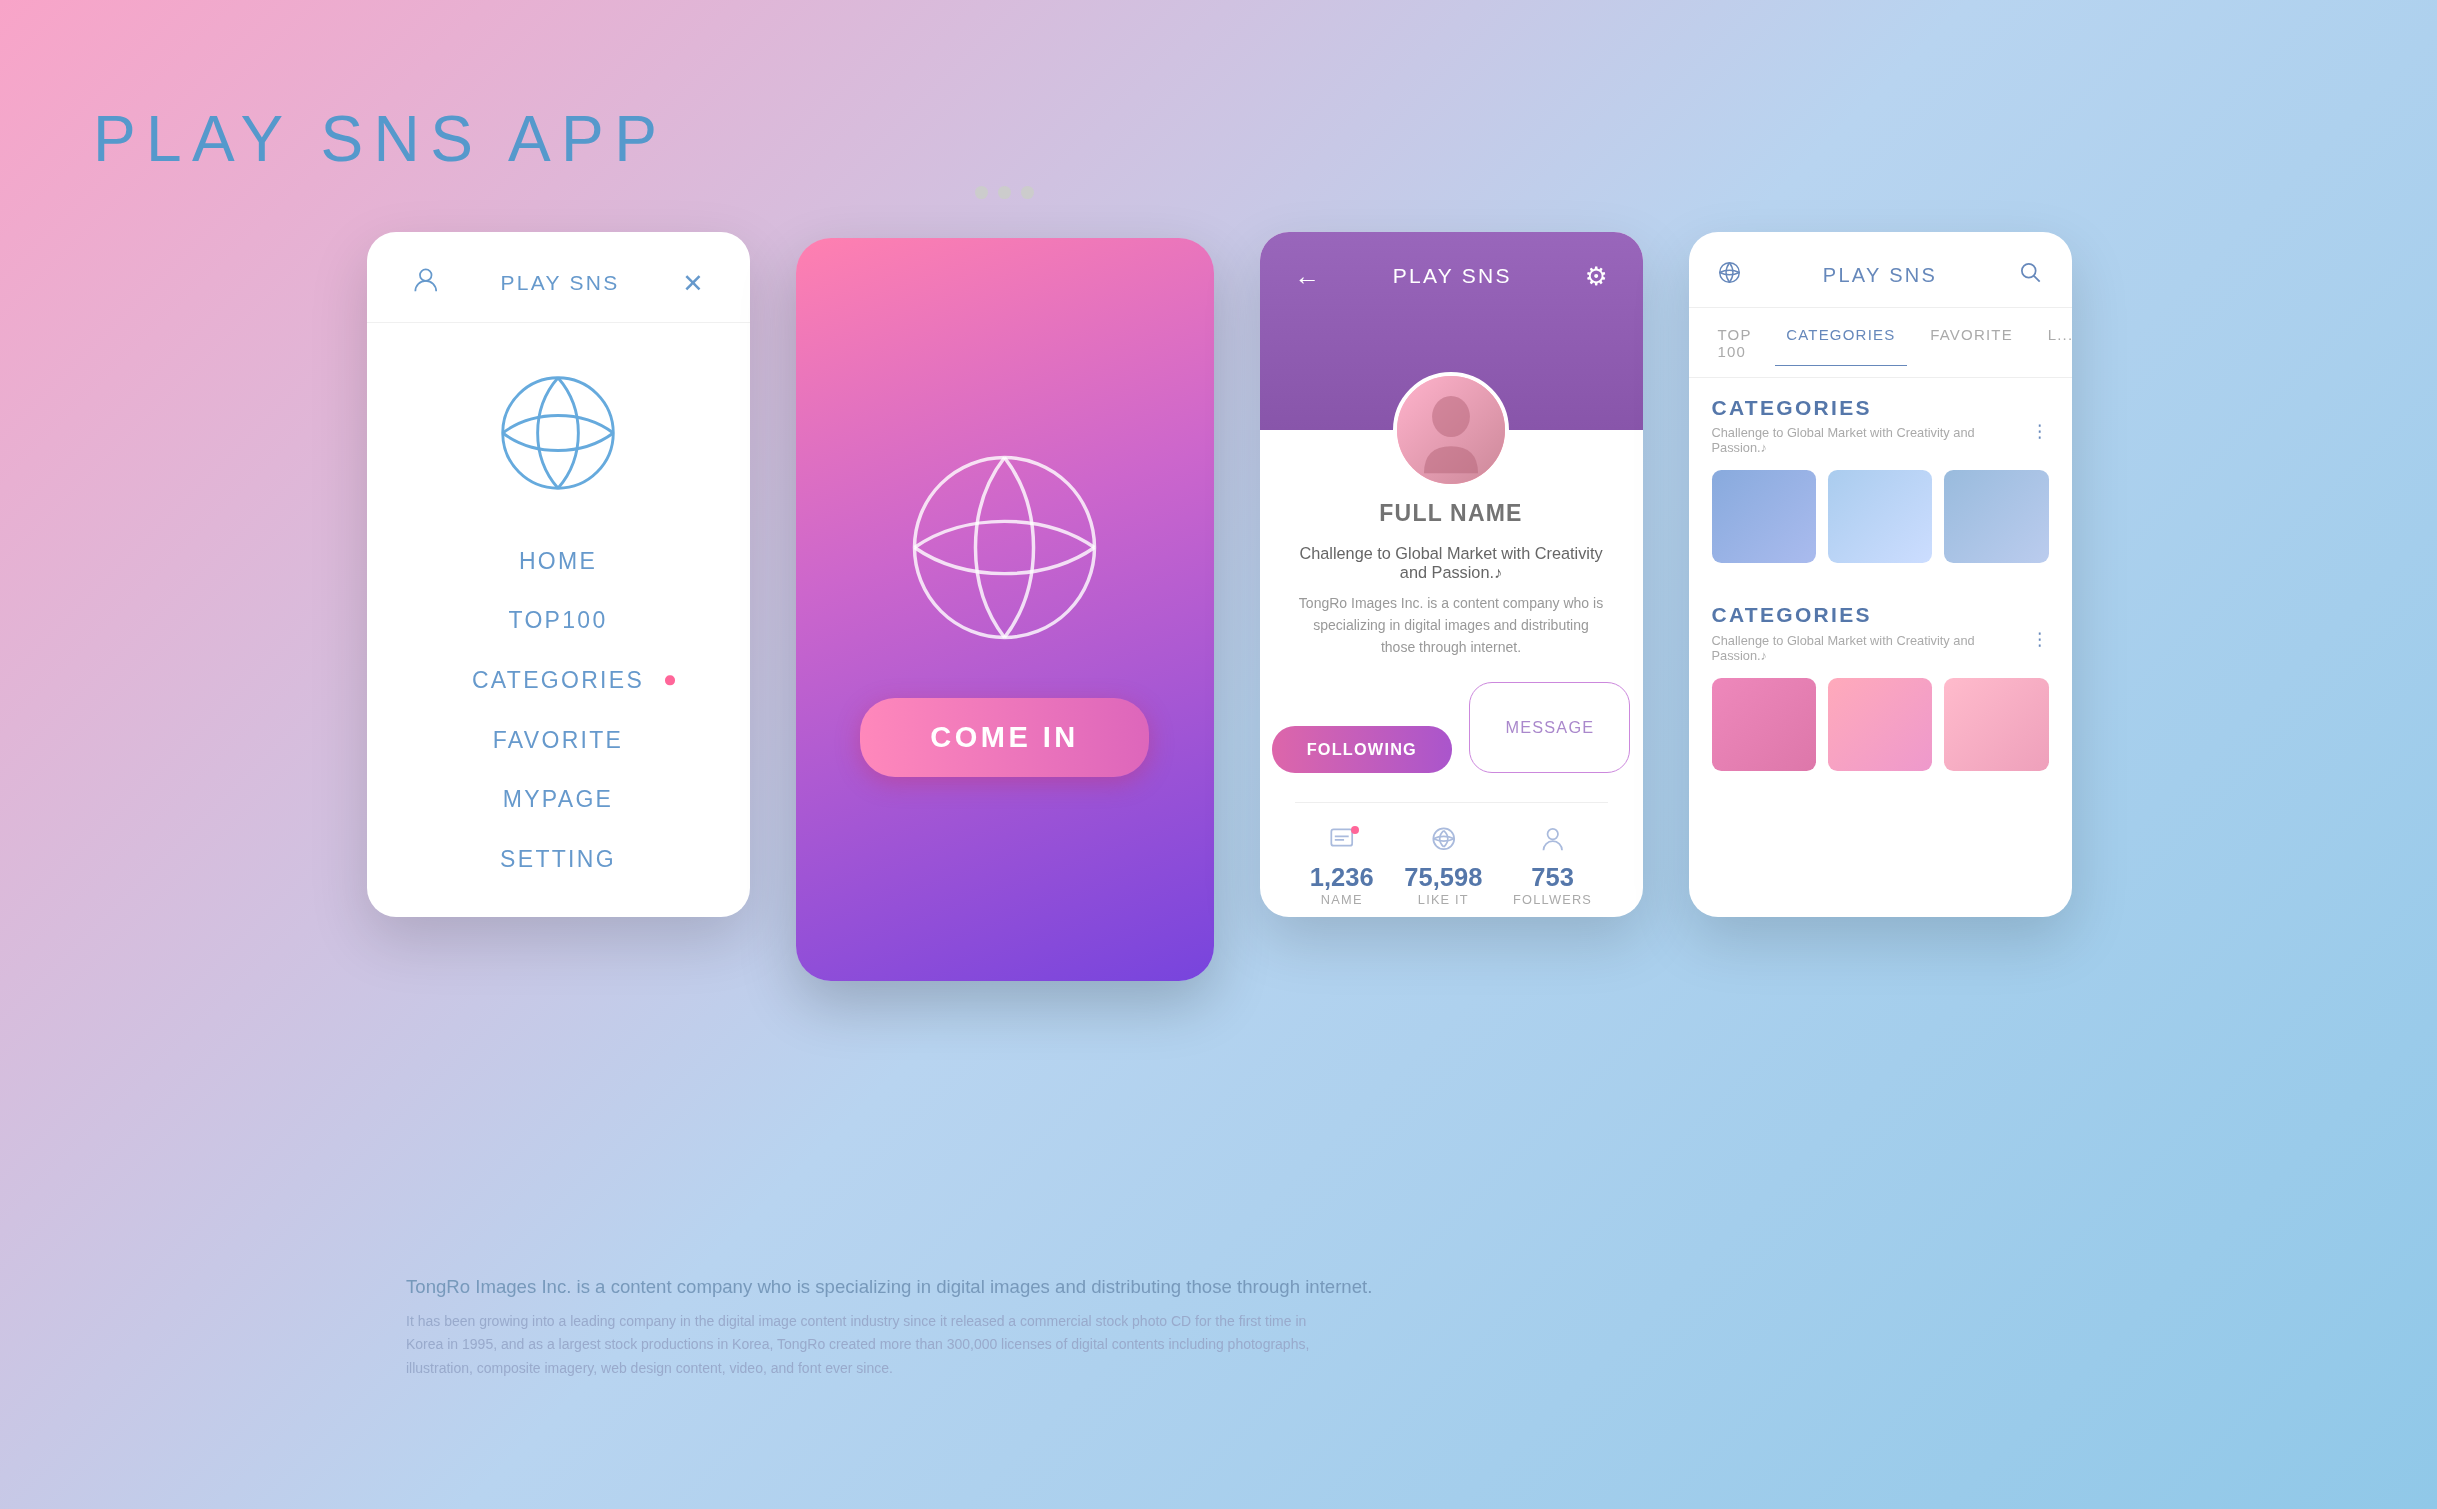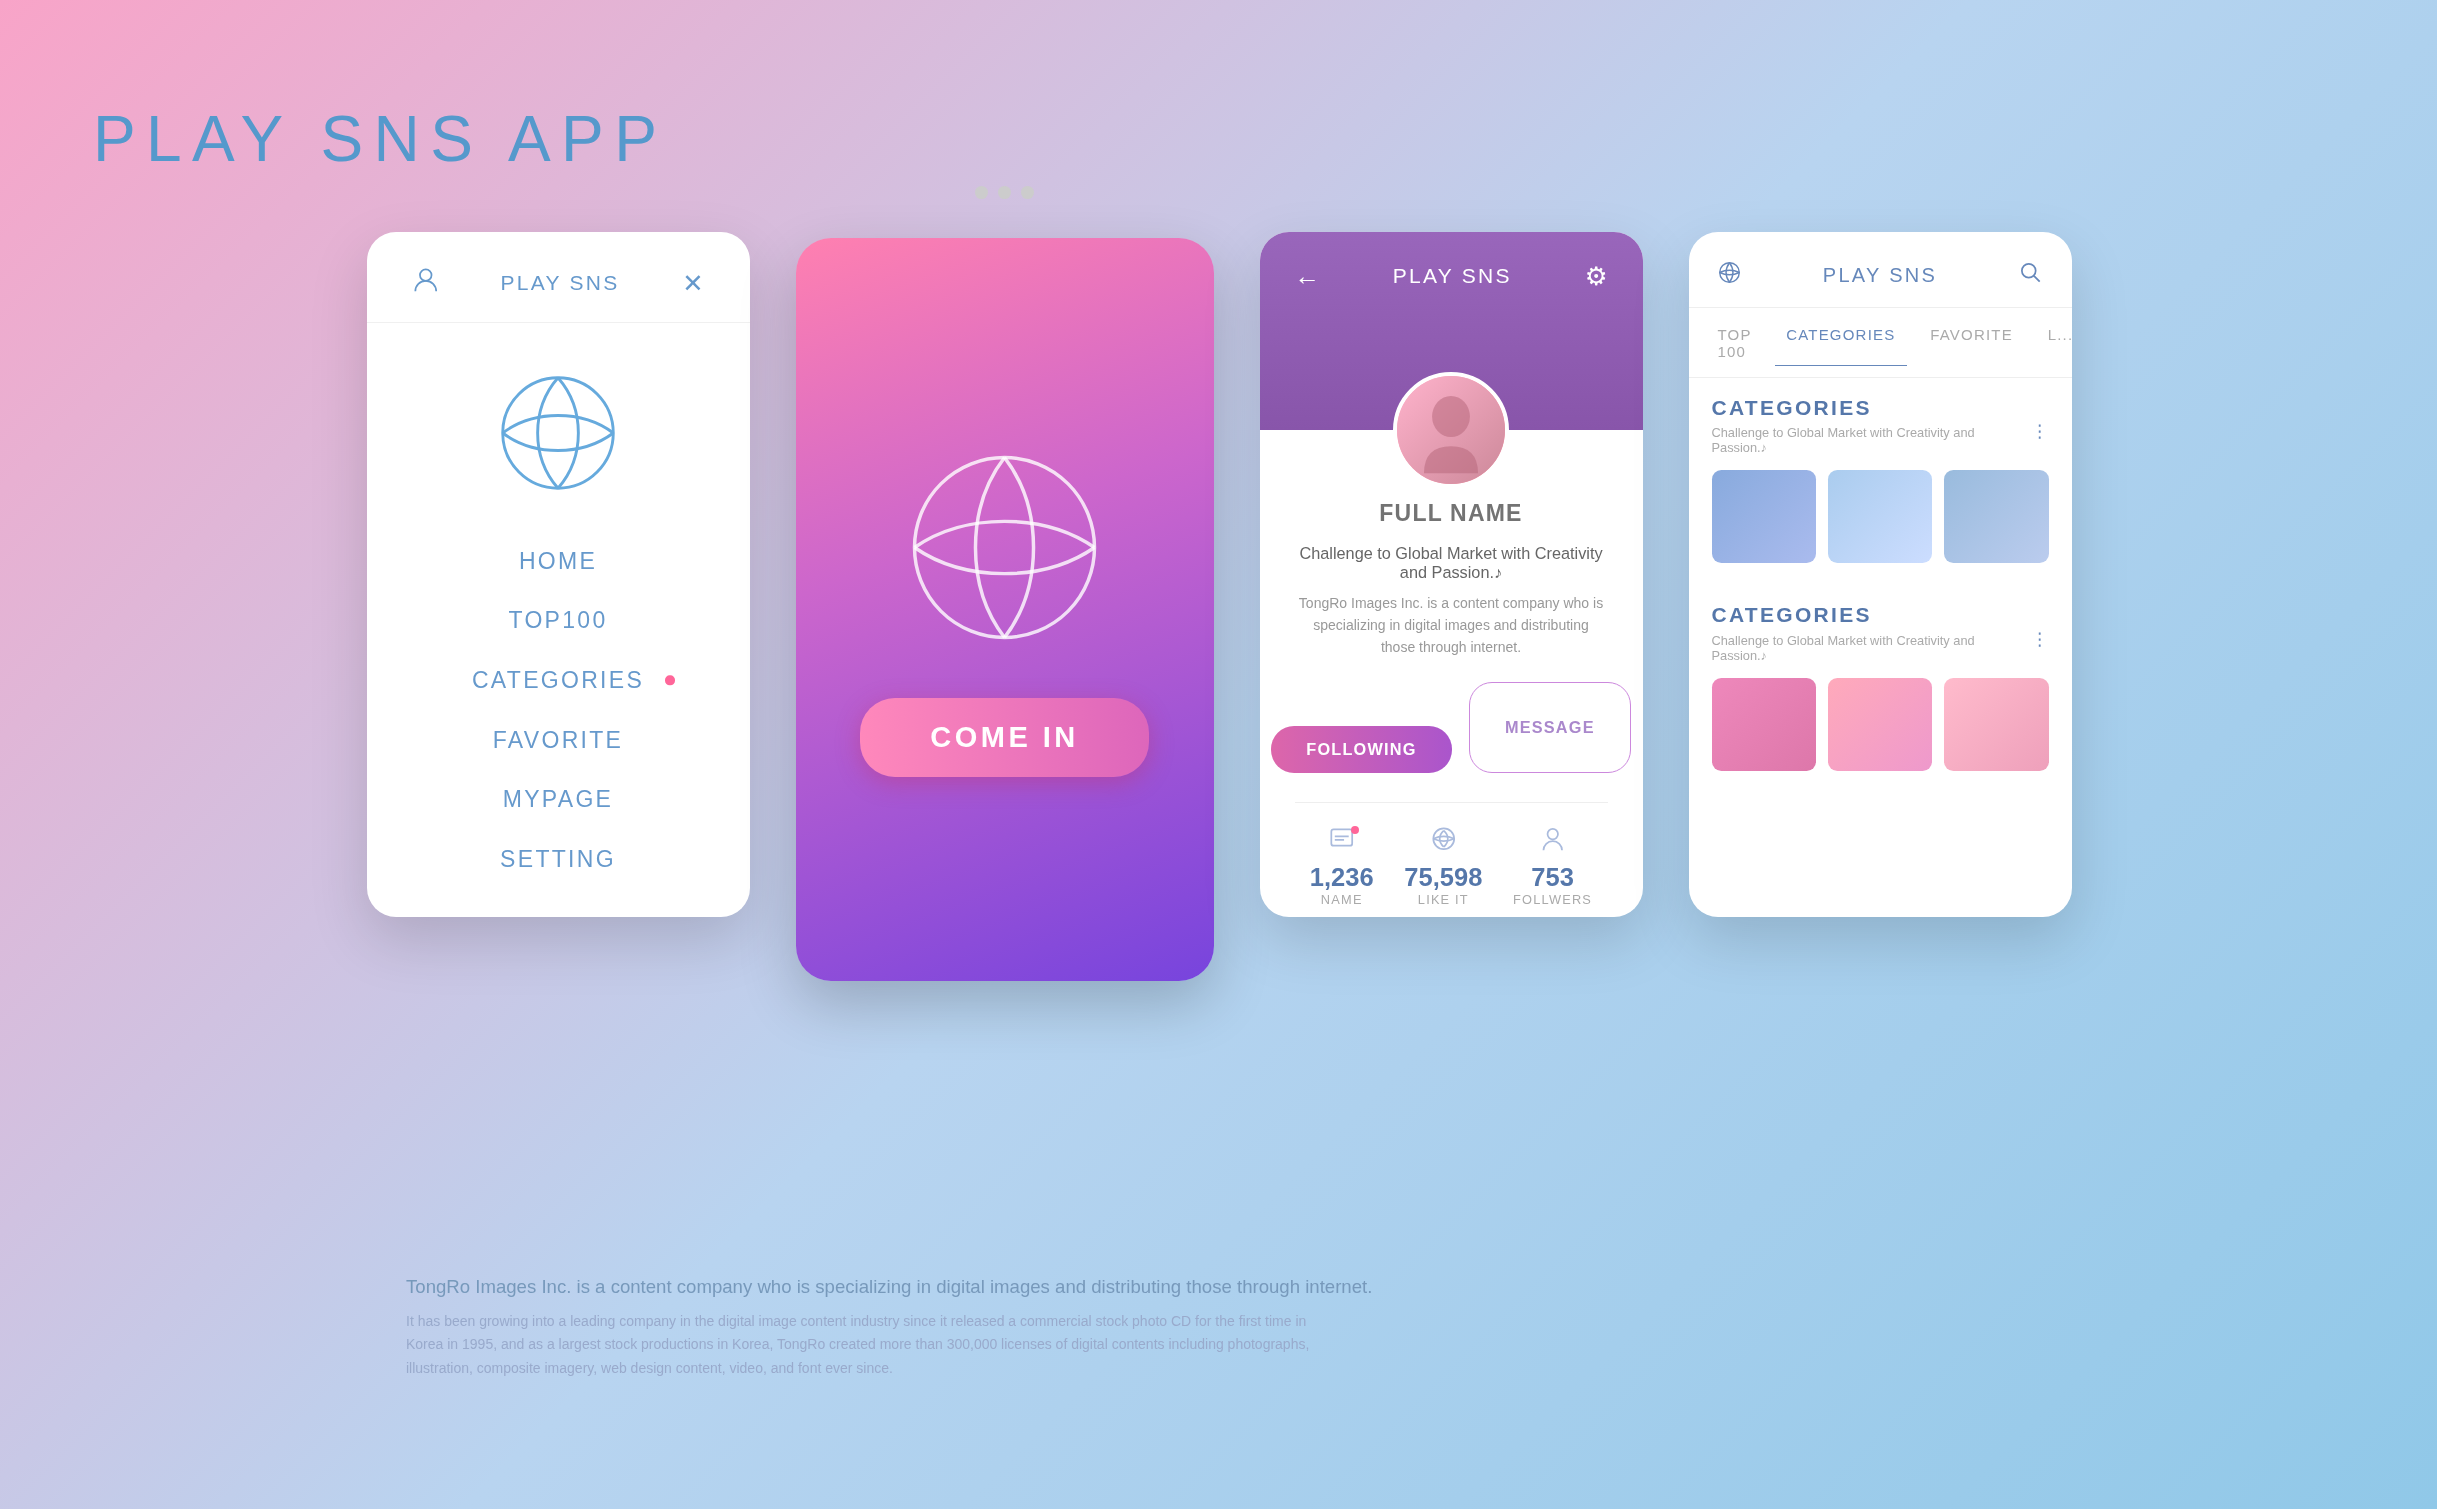--- a/index.html
+++ b/index.html
@@ -265,21 +265,21 @@
       margin-top: 44px;
     }
 
     .btn-message {
       background: white;
       color: #aa88cc;
       border: 1.7px solid #cc88dd;
       border-radius: 23px;
       padding: 14px 35px;
       font-size: 16.3px;
-      font-weight: 700;
+      font-weight: 400;
       letter-spacing: 1.2px;
       cursor: pointer;
     }
 
     .profile-stats {
       display: flex;
       justify-content: space-around;
       border-top: 0.6px solid #eee;
       padding-top: 23px;
     }

